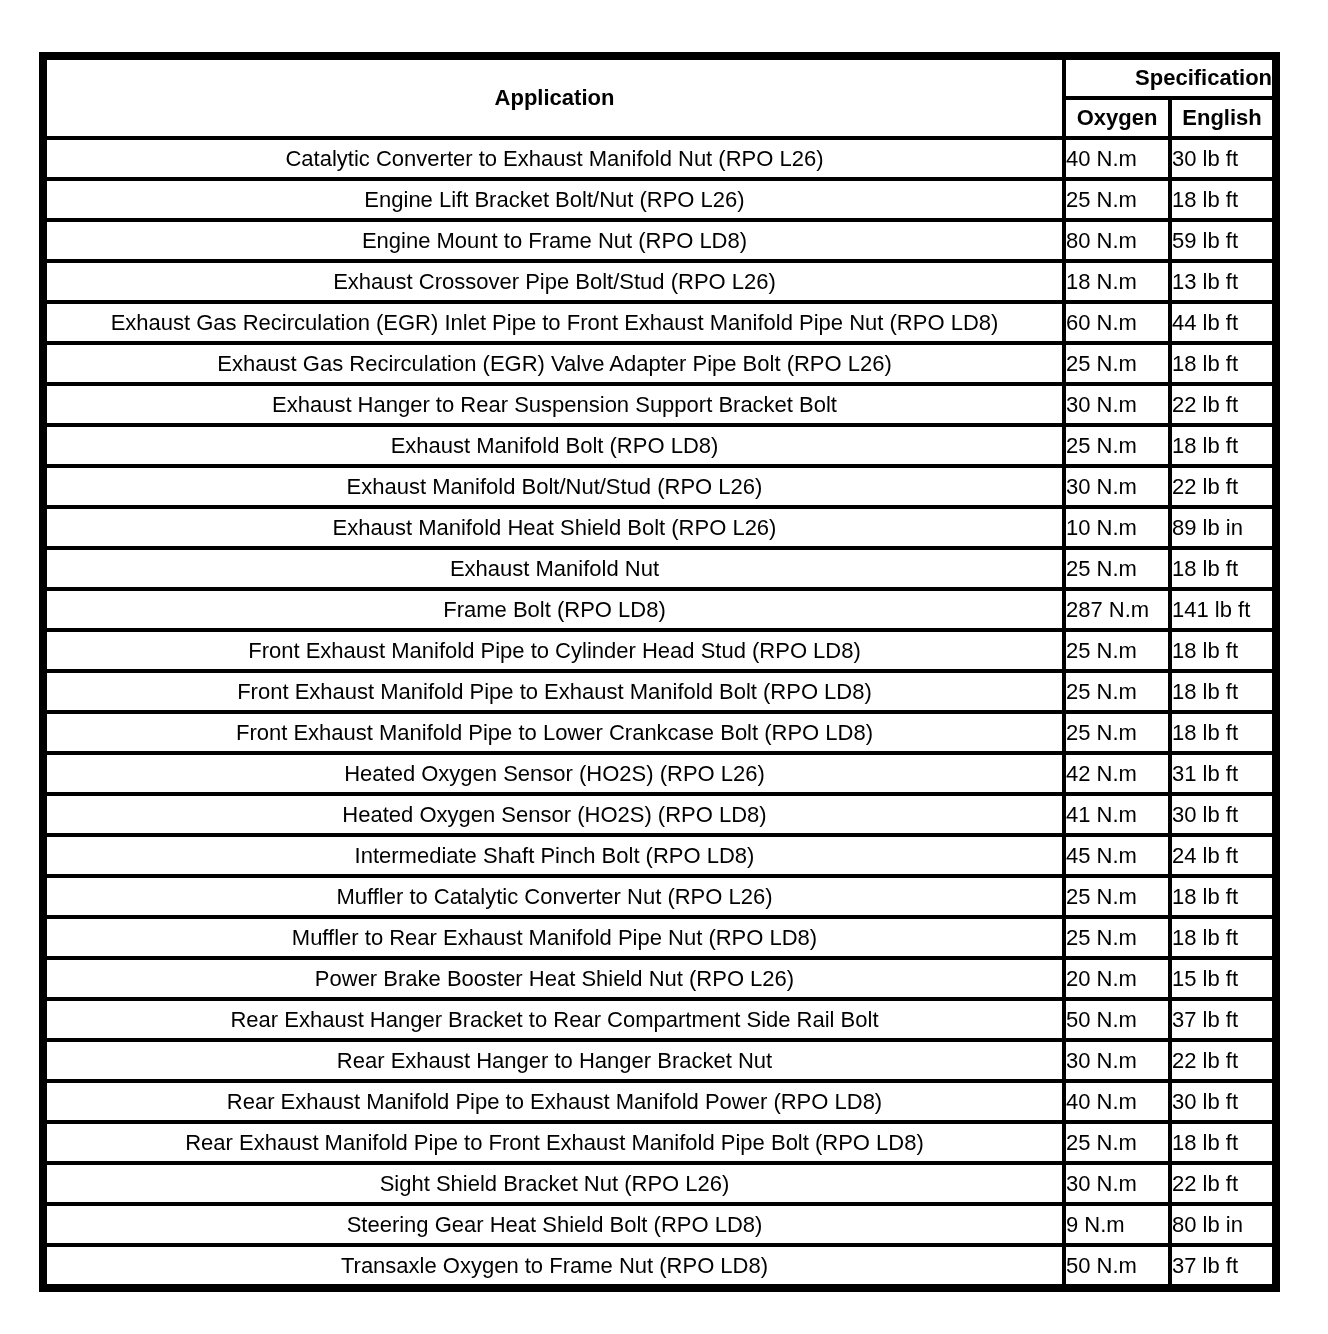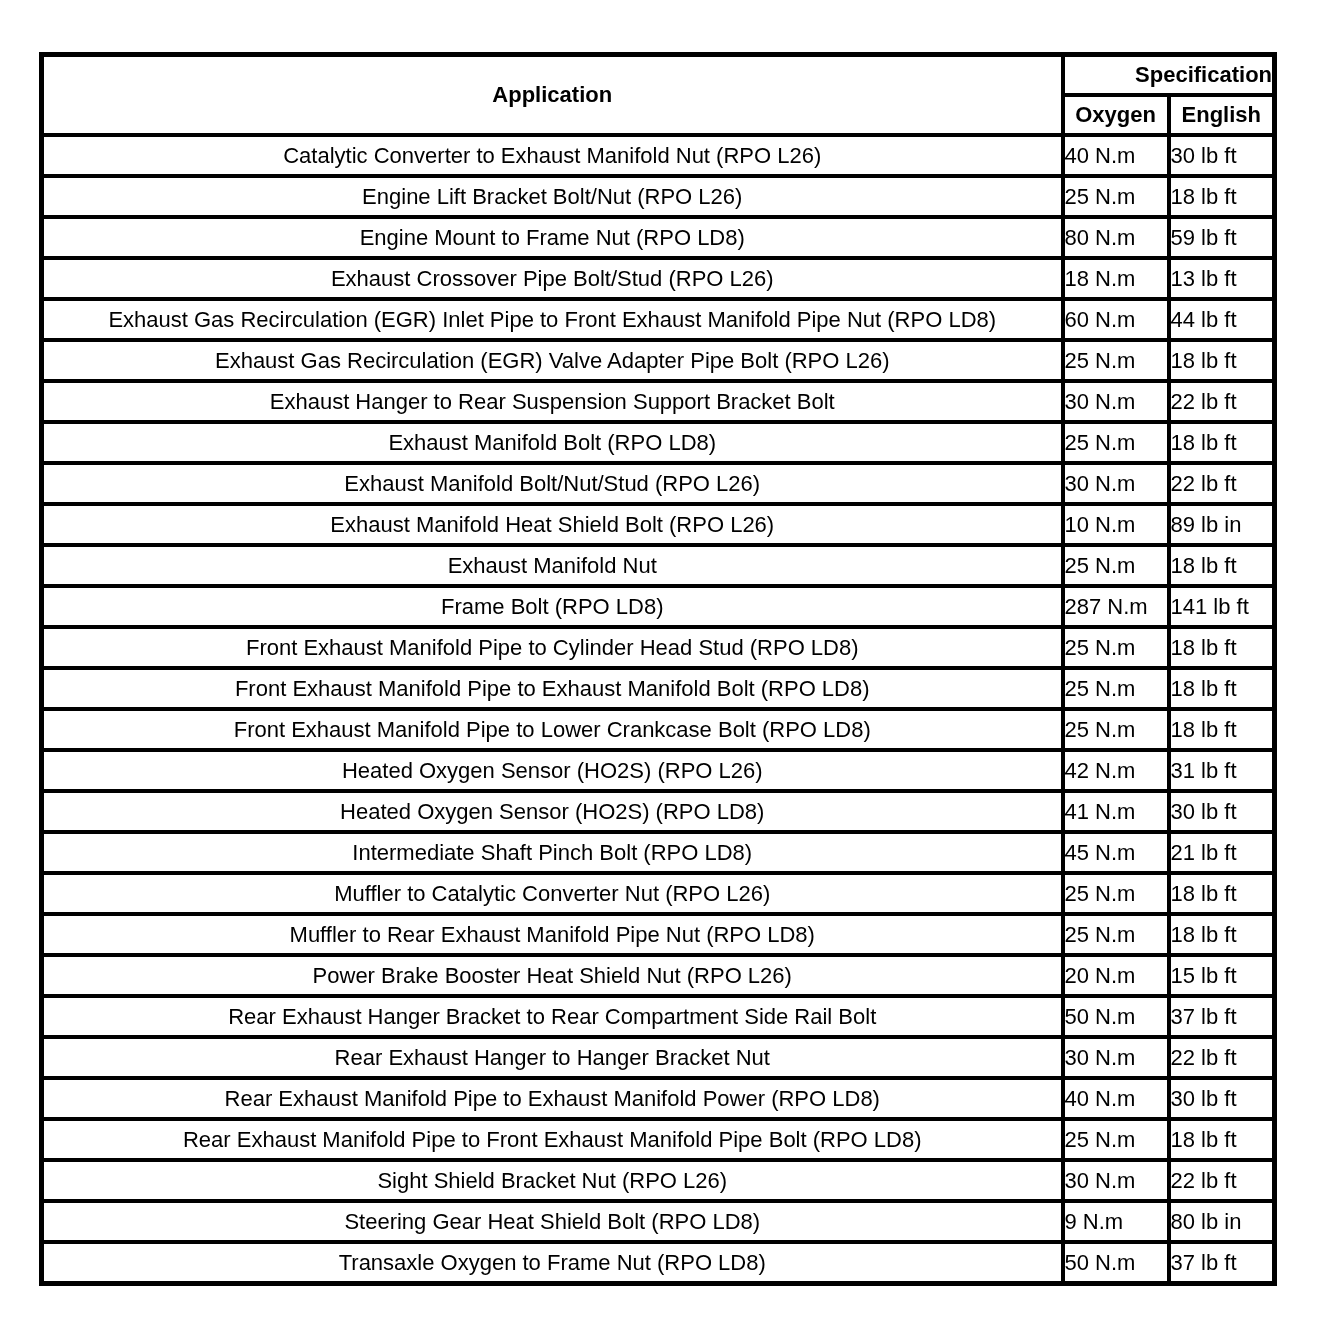--- a/index.html
+++ b/index.html
@@ -1,21 +1,21 @@
 <!DOCTYPE html>
 <html><head>
   <meta charset="utf-8">
   <style>
     html, body { margin: 0; padding: 0; background: #ffffff; }
     body { width: 1328px; height: 1334px; position: relative; font-family: "Liberation Sans", sans-serif; color: #000; }
     table.spec {
       position: absolute; left: 39px; top: 52px;
       width: 1233px;
       border-collapse: collapse;
-      border: 5px solid #000000;
+      border: 8px solid #000000;
       table-layout: fixed;
     }
     table.spec td, table.spec th {
       border: 4px solid #000;
       padding: 0;
       font-size: 22px;
       line-height: 1;
       white-space: nowrap;
       overflow: hidden;
     }
@@ -130,21 +130,21 @@
         <td class="eng">31 lb ft</td>
       </tr>
       <tr>
         <td class="app">Heated Oxygen Sensor (HO2S) (RPO LD8)</td>
         <td class="met">41 N.m</td>
         <td class="eng">30 lb ft</td>
       </tr>
       <tr>
         <td class="app">Intermediate Shaft Pinch Bolt (RPO LD8)</td>
         <td class="met">45 N.m</td>
-        <td class="eng">21 lb ft</td>
+        <td class="eng">24 lb ft</td>
       </tr>
       <tr>
         <td class="app">Muffler to Catalytic Converter Nut (RPO L26)</td>
         <td class="met">25 N.m</td>
         <td class="eng">18 lb ft</td>
       </tr>
       <tr>
         <td class="app">Muffler to Rear Exhaust Manifold Pipe Nut (RPO LD8)</td>
         <td class="met">25 N.m</td>
         <td class="eng">18 lb ft</td>

